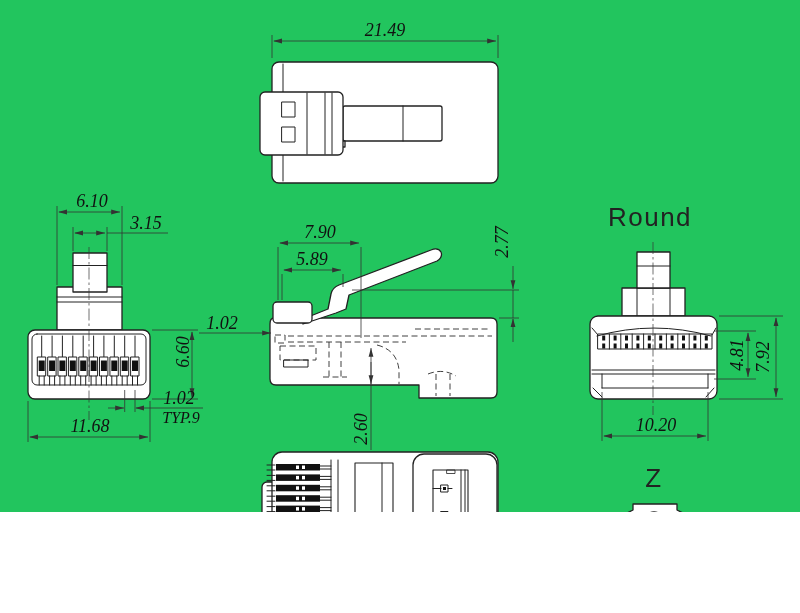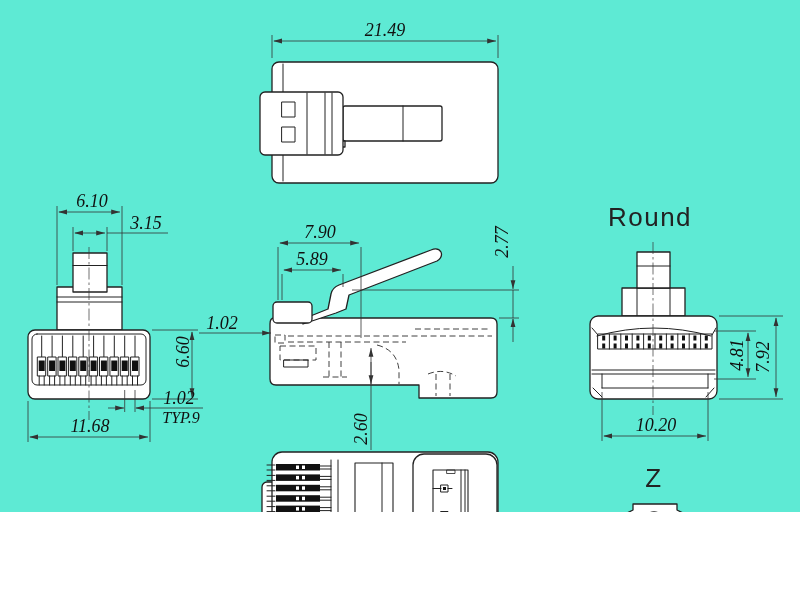--- a/index.html
+++ b/index.html
@@ -1,16 +1,16 @@
 <!DOCTYPE html>
 <html><head>
 <meta charset="utf-8">
 <style>
   html,body{margin:0;padding:0;background:#ffffff;}
-  .page{position:relative;width:800px;height:512px;background:#5eead4;overflow:hidden;}
+  .page{position:relative;width:800px;height:512px;background:#22c55e;overflow:hidden;}
   svg{display:block;}
   
   .o  {fill:none;stroke:#222;stroke-width:1.3;stroke-linejoin:round;stroke-linecap:round;}
   .of {fill:#fff;stroke:#222;stroke-width:1.3;stroke-linejoin:round;stroke-linecap:round;}
   .t  {fill:none;stroke:#222;stroke-width:1;stroke-linecap:round;}
   .blk{fill:#111;stroke:none;}
   .wht{fill:#fff;stroke:none;}
   
   .d  {fill:none;stroke:#2a2a2a;stroke-width:.9;stroke-dasharray:6 3.5;}
   .c  {fill:none;stroke:#333;stroke-width:.7;stroke-dasharray:12 3 2.5 3;}

